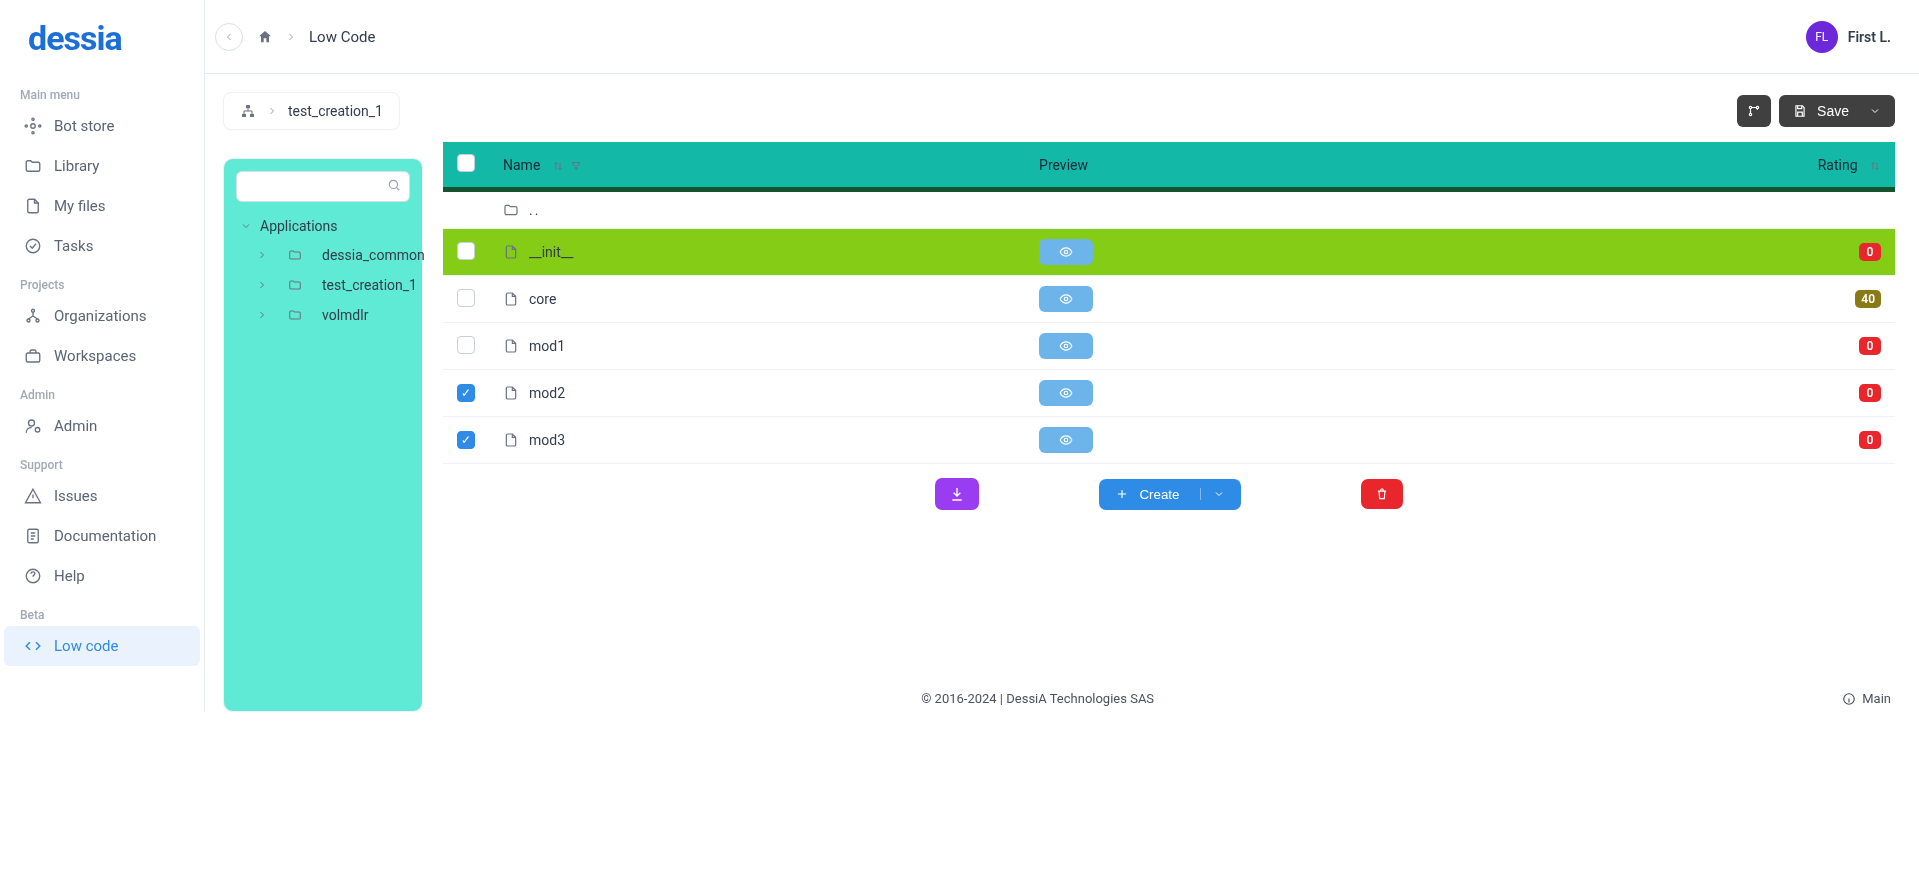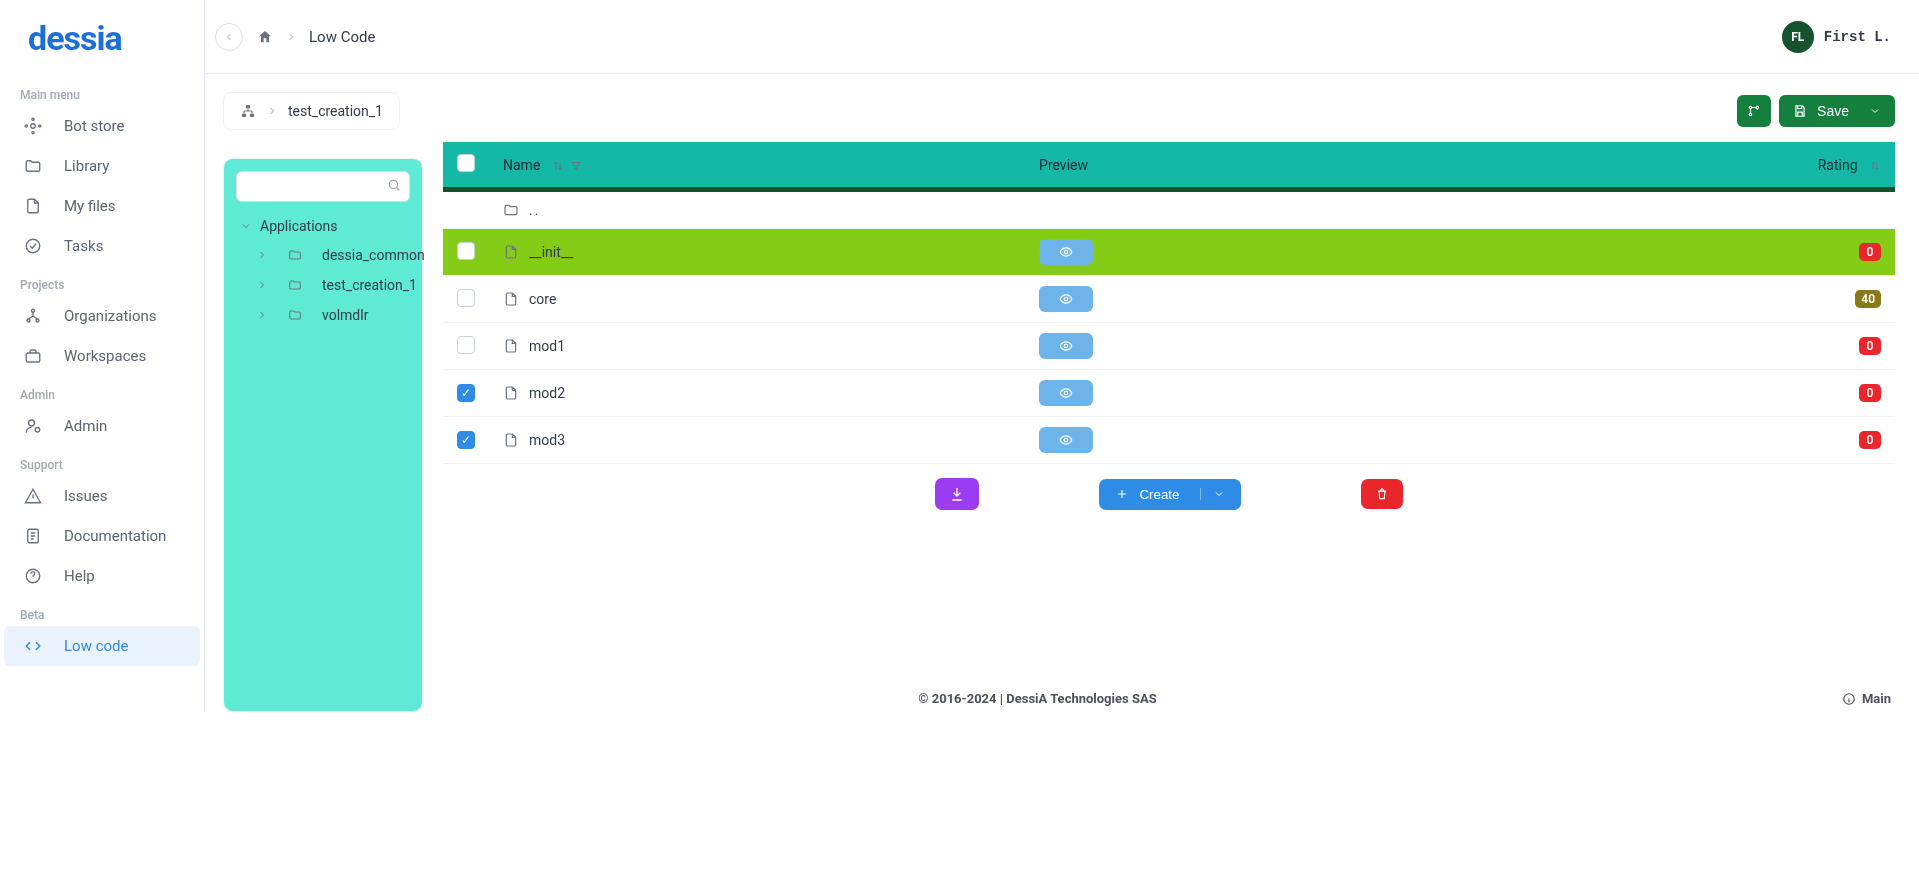--- a/index.html
+++ b/index.html
@@ -2,41 +2,41 @@
 <html><head>
 <meta charset="utf-8">
 <style>
 * { box-sizing: border-box; margin: 0; padding: 0; }
 body { font-family: -apple-system, BlinkMacSystemFont, "Segoe UI", Roboto, sans-serif; font-size: 14px; color: #1e2a3a; background: #fff; }
 .app { display: flex; height: 712px; width: 1919px; }
 .sidebar { width: 205px; border-right: 1px solid #e5e9f0; display: flex; flex-direction: column; padding-top: 10px; }
 .logo { padding: 8px 28px 18px; }
 .logo-text { font-size: 34px; font-weight: 700; color: #1d6fd8; letter-spacing: -1px; }
 .menu-section { padding: 12px 20px 4px; font-size: 12px; color: #a1a9b5; font-weight: 500; }
-.menu-item { display: flex; align-items: flex-start; gap: 22px; padding: 11px 24px; color: #5a6473; cursor: pointer; font-size: 15px; }
+.menu-item { display: flex; align-items: flex-start; gap: 12px; padding: 11px 24px; color: #5a6473; cursor: pointer; font-size: 15px; }
 .menu-item.active { background: #eaf3fd; color: #2e8be6; border-radius: 6px; margin: 0 4px; padding: 11px 20px; }
 .menu-icon { width: 18px; height: 18px; display: inline-flex; align-items: center; justify-content: center; color: #6a7280; flex-shrink: 0; }
 .menu-item.active .menu-icon { color: #2e8be6; }
 
 .main { flex: 1; display: flex; flex-direction: column; }
 .topbar { height: 74px; display: flex; align-items: center; padding: 0 28px 0 10px; border-bottom: 1px solid #e5e9f0; }
 .back-circle { width: 28px; height: 28px; border-radius: 50%; border: 1px solid #d9dfe8; display: flex; align-items: center; justify-content: center; color: #a1a9b5; margin-right: 14px; cursor: pointer; }
 .breadcrumb-top { display: flex; align-items: center; gap: 12px; color: #323c4c; font-size: 15px; }
 .bc-sep { color: #9aa2b0; }
 .topbar-spacer { flex: 1; }
-.avatar { width: 32px; height: 32px; border-radius: 50%; background: #14532d; color: #fff; display: flex; align-items: center; justify-content: center; font-size: 12px; font-weight: 700; margin-right: 10px; }
-.user-name { font-size: 14px; color: #323c4c; font-weight: 600; font-family: Liberation Mono, monospace;}
+.avatar { width: 32px; height: 32px; border-radius: 50%; background: #6d28d9; color: #fff; display: flex; align-items: center; justify-content: center; font-size: 12px; font-weight: 400; margin-right: 10px; }
+.user-name { font-size: 14px; color: #323c4c; font-weight: 600;}
 
 .content { flex: 1; display: flex; flex-direction: column; padding: 18px 0 0 18px; position: relative; }
 .subheader { display: flex; align-items: center; padding-right: 24px; margin-bottom: 12px; }
 .crumb-pill { background: #fff; border: 1px solid #eef1f5; border-radius: 8px; padding: 10px 16px; display: flex; align-items: center; gap: 10px; color: #323c4c; font-size: 14px; box-shadow: 0 1px 2px rgba(0,0,0,0.02);}
 .crumb-pill .bc-sep { color: #9aa2b0; }
 .subheader-spacer { flex: 1; }
 .btn { border: none; border-radius: 6px; padding: 8px 14px; font-size: 14px; cursor: pointer; display: inline-flex; align-items: center; gap: 8px; }
-.btn-blue { background: #15803d; color: #fff; }
+.btn-blue { background: #404040; color: #fff; }
 .btn-blue-split { display: flex; gap: 8px; }
 .btn-icon-only { padding: 8px 10px; }
 
 .body-row { display: flex; gap: 20px; padding-right: 24px; flex: 1; min-height: 0; }
 .tree-panel { width: 200px; background: #5eead4; border: 1px solid #eef1f5; border-radius: 10px; padding: 12px 12px; box-shadow: 0 1px 3px rgba(0,0,0,0.03); margin-top: 16px;}
 .search-box { position: relative; margin-bottom: 10px; }
 .search-box input { width: 100%; border: 1px solid #d9dfe8; border-radius: 6px; padding: 7px 30px 7px 10px; font-size: 13px; }
 .search-box .sicon { position: absolute; right: 9px; top: 7px; color: #9aa2b0; }
 .tree-root { display: flex; align-items: center; gap: 8px; padding: 6px 4px; color: #323c4c; font-size: 14px; cursor: pointer;}
 .tree-children { padding-left: 16px; }
@@ -61,21 +61,21 @@
 .rating-olive { background: #8a7a17; }
 .th-icons { display:inline-flex; gap:6px; margin-left:8px; color:#6a7280; vertical-align: middle;}
 td.rating-cell { text-align: right; }
 
 .action-row { display: flex; justify-content: center; gap: 120px; padding: 14px 0 0; align-items: center;}
 .btn-purple { background: #9a3cf2; color: #fff; padding: 8px 14px; border-radius: 7px; border:none; cursor:pointer;}
 .btn-create { background: #2e8be6; color: #fff; border-radius: 7px; padding: 8px 16px; display:inline-flex; align-items:center; gap:10px; border:none; cursor:pointer;}
 .btn-create .caret-part { margin-left: 10px; padding-left: 12px; border-left: 1px solid rgba(255,255,255,0.4);}
 .btn-red { background: #e8262b; color: #fff; padding: 8px 14px; border-radius: 7px; border:none; cursor:pointer;}
 
-.footer { position: absolute; bottom: 6px; left: 0; right: 0; display: flex; align-items: center; padding: 0 28px; font-size: 13px; color: #4a5260; font-weight: bold;}
+.footer { position: absolute; bottom: 6px; left: 0; right: 0; display: flex; align-items: center; padding: 0 28px; font-size: 13px; color: #4a5260;}
 .footer .copy { flex: 1; text-align: center; }
 .footer .about { display: flex; align-items: center; gap: 6px; cursor: pointer; }
 
 svg { display: block; }
 </style>
 </head>
 <body>
 
 <div class="app">
 

